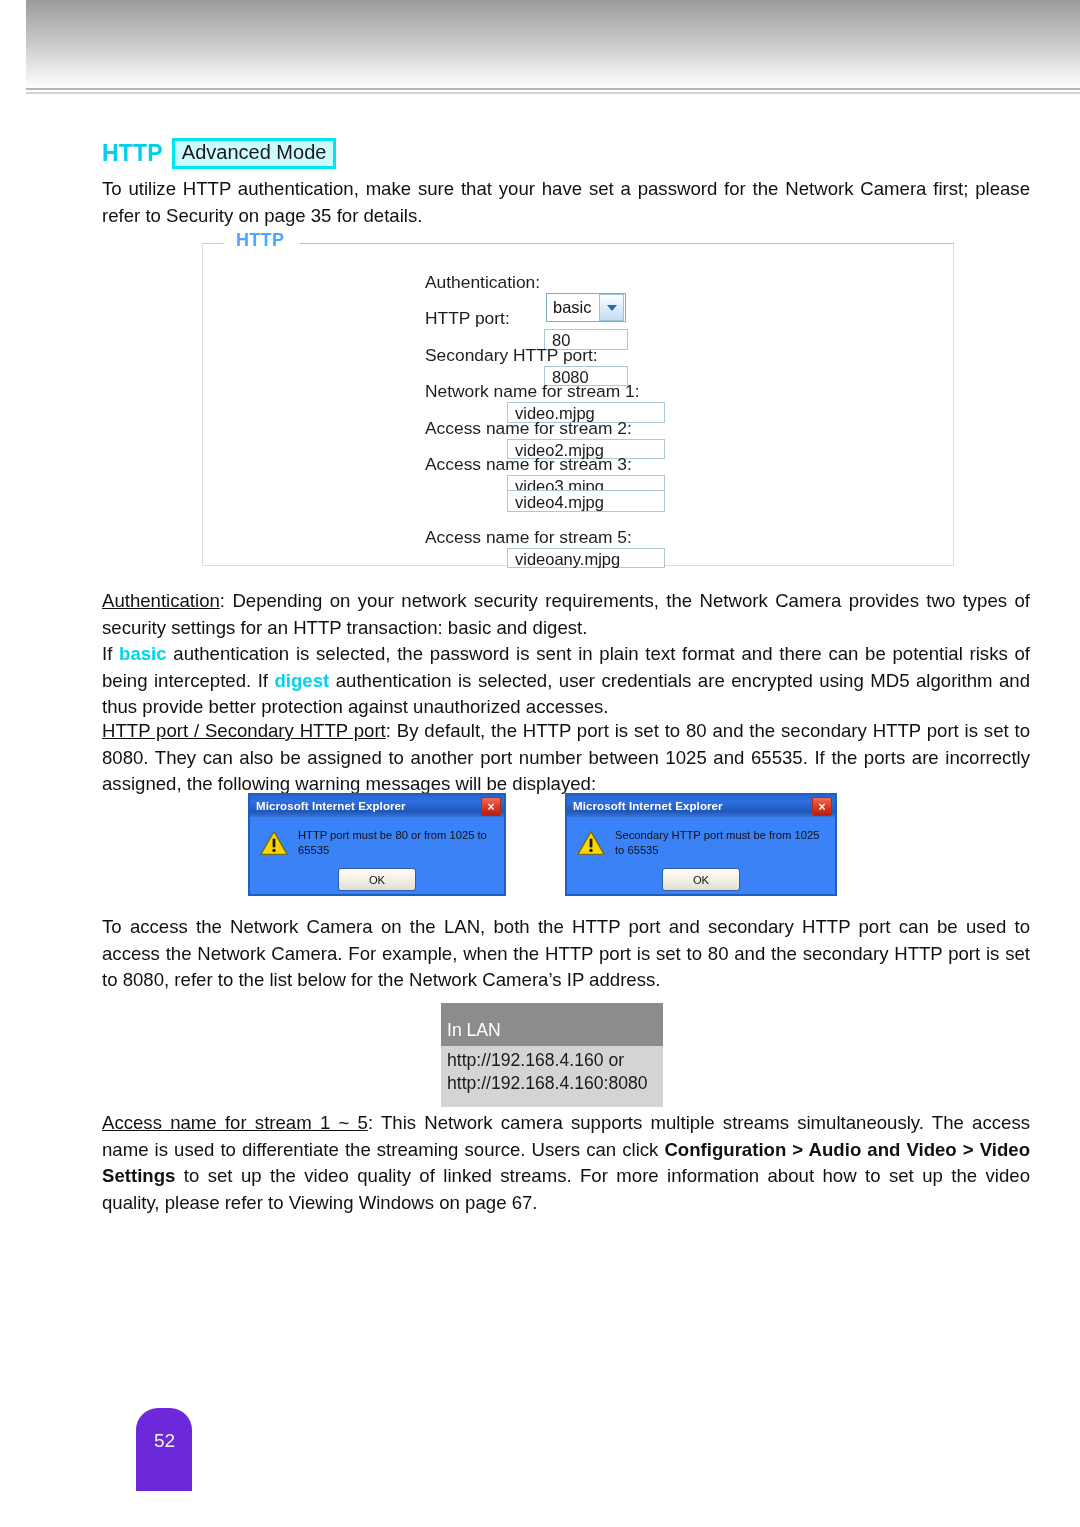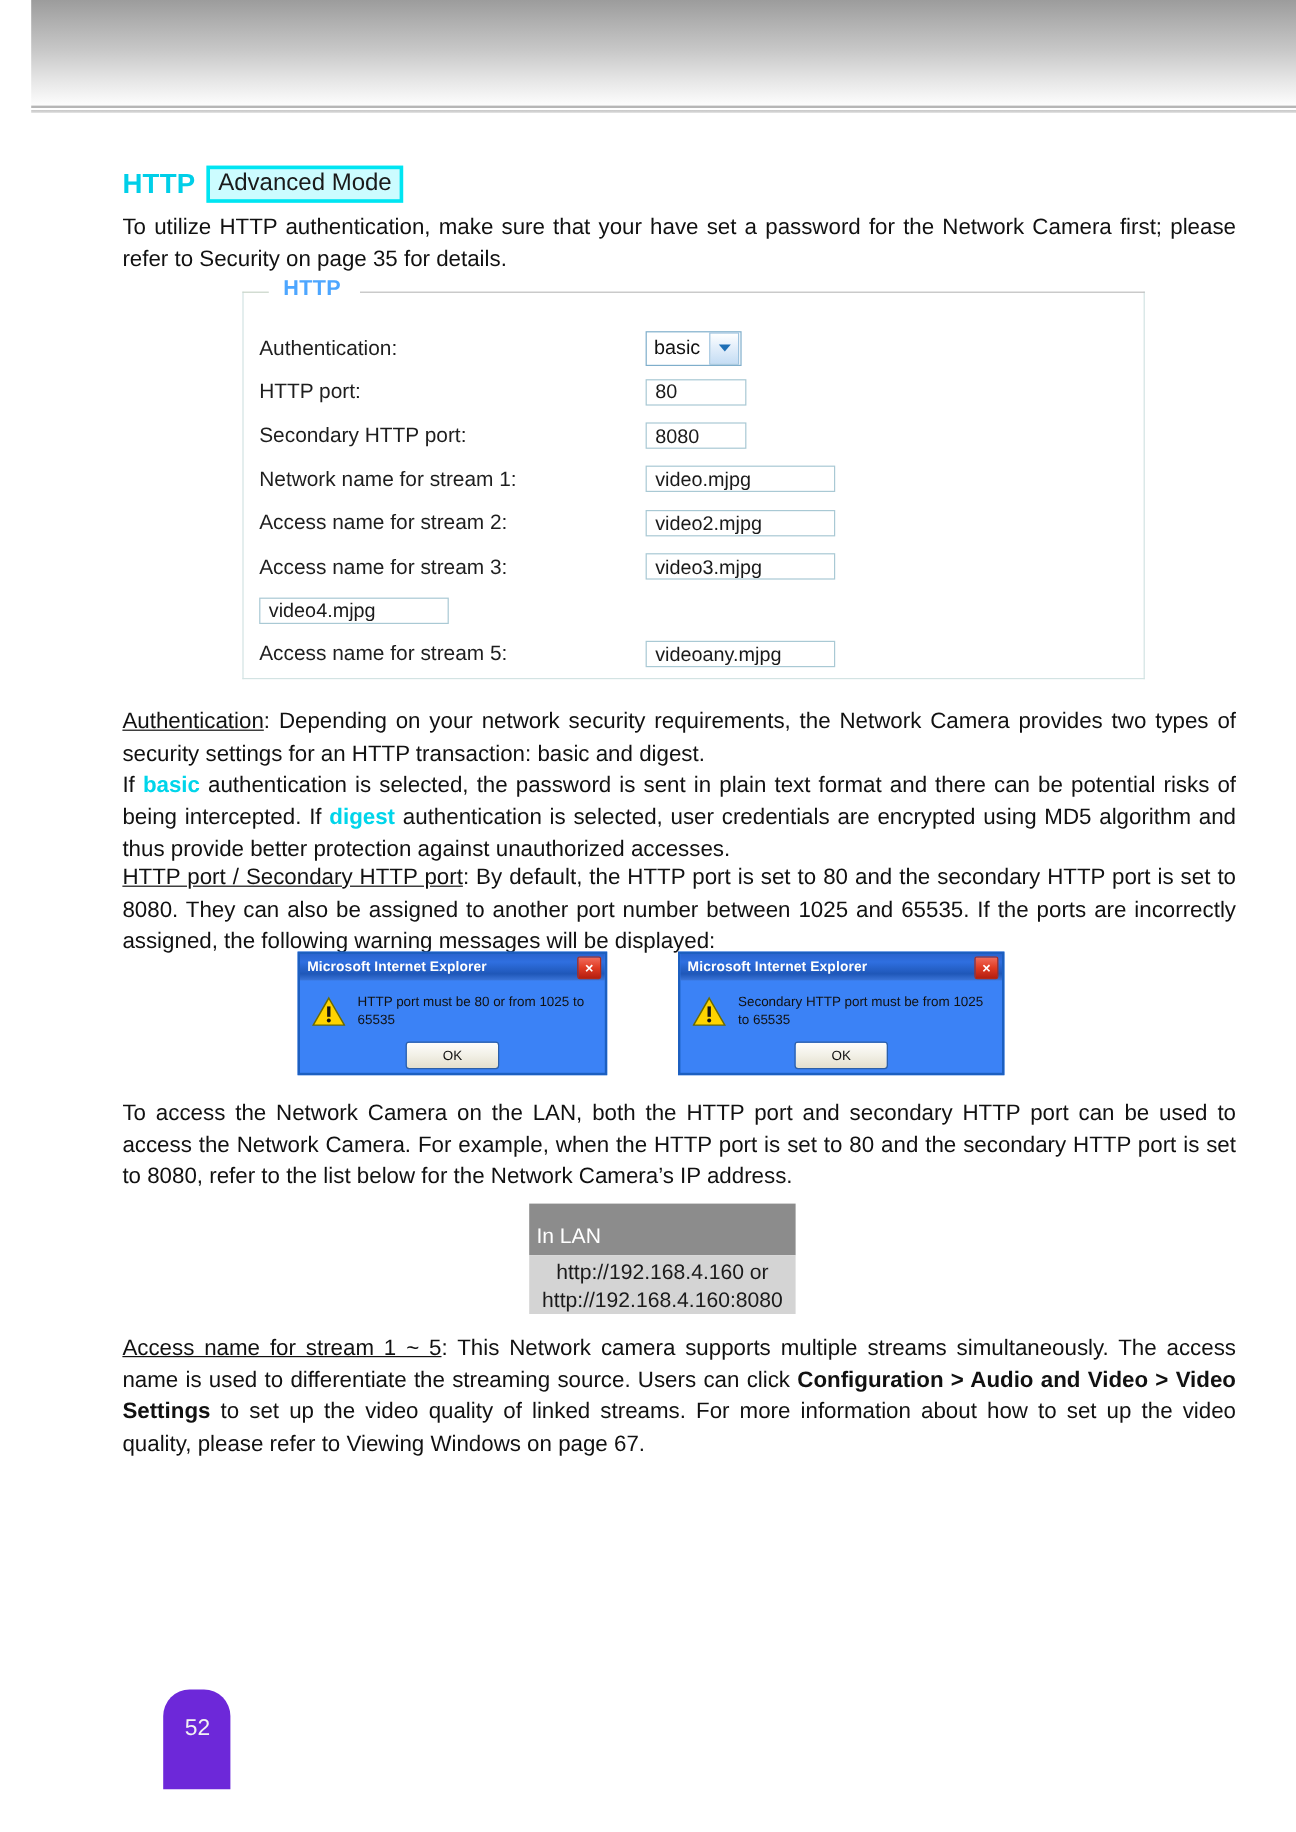--- a/index.html
+++ b/index.html
@@ -126,20 +126,21 @@
   .panel-rows {
     position: absolute;
     left: 190px;
     top: 272px;
     width: 740px;
   }
   .frow {
     display: flex;
     align-items: center;
     height: 36.4px;
+    flex-direction: column;
   }
   .flabel {
     width: 322px;
     font-size: 17.4px;
     color: #1e1e1e;
     white-space: nowrap;
   }
   .finput {
     box-sizing: border-box;
     height: 22px;
@@ -270,23 +271,22 @@
     color: #1a1a1a;
   }
   .lan-head {
     background: #8c8c8c;
     color: #ffffff;
     padding: 17px 6px 4px 6px;
     line-height: 1.25;
   }
   .lan-body {
     background: #d4d4d4;
-    padding: 3px 6px 0 6px;
+    padding: 3px 6px 12px 6px;
     line-height: 1.32;
-    text-align: center;
   }
 
   
   .page-tab {
     position: absolute;
     left: 110px;
     top: 1408px;
     width: 56px;
     height: 83px;
     background: #6d28d9;

